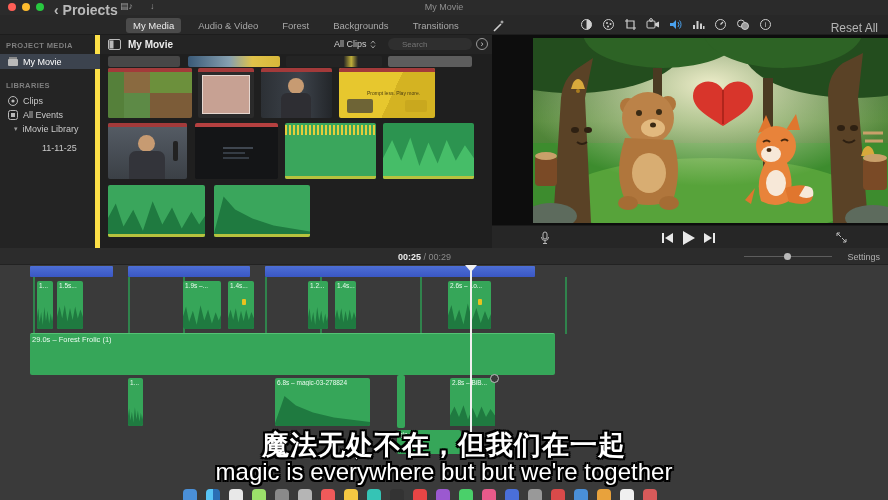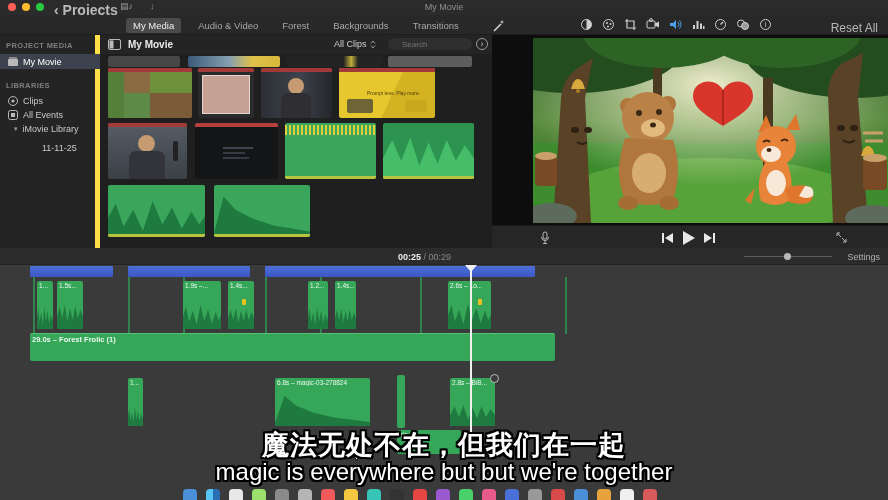--- a/index.html
+++ b/index.html
@@ -54,21 +54,21 @@
   .zoom-slider{right:56px;top:8px;width:88px;height:1px;background:#5d5d5d;}
   .zoom-thumb{left:40px;top:-3px;width:7px;height:7px;background:#b9b9b9;border-radius:50%;position:absolute;}
   .settings{right:8px;top:4px;font-size:9px;color:#b0b0b0;}
   
   .timeline{left:0;top:265px;width:888px;height:235px;background:#3a3a3a;}
   .bluebar{top:1px;height:11px;background:linear-gradient(#4d6fd6,#3a57c4);border-radius:1px;}
   .stem{top:12px;width:2px;height:57px;background:#2f9150;opacity:.85;}
   .clip{background:#36a659;border-radius:2px;overflow:hidden;box-sizing:border-box;}
   .clip .lbl{position:absolute;left:2px;top:1px;font-size:6.5px;color:#eafbef;white-space:nowrap;overflow:hidden;max-width:95%;}
   .row2{top:16px;height:48px;} .row4{top:113px;height:48px;}
-  .music{left:30px;top:68px;width:525px;height:28px;border-top:1px solid #54c274;font-weight:bold;}
+  .music{left:30px;top:68px;width:525px;height:42px;border-top:1px solid #54c274;}
   .music .lbl{font-size:7.5px;}
   .marker{position:absolute;width:4px;height:6px;background:#e8c21f;border-radius:1px;top:18px;left:55%;}
   .badge{position:absolute;right:-4px;top:-4px;width:9px;height:9px;border-radius:50%;background:#3a3a3a;border:1px solid #bdbdbd;box-sizing:border-box;}
   .playhead{left:470px;top:0;width:1.5px;height:192px;background:#f0f0f0;}
   .ph-tri{left:465px;top:0;width:0;height:0;border-left:6px solid transparent;border-right:6px solid transparent;border-top:7px solid #f0f0f0;}
   
   .sub{left:0;width:888px;text-align:center;color:#fff;font-weight:bold;
        text-shadow:-2px -2px 0 #000,2px -2px 0 #000,-2px 2px 0 #000,2px 2px 0 #000,0 2px 0 #000,0 -2px 0 #000,2px 0 0 #000,-2px 0 0 #000;}
   .sub-zh{top:427px;font-size:27px;letter-spacing:1px;}
   .sub-en{top:458px;font-size:24px;font-weight:normal;}

